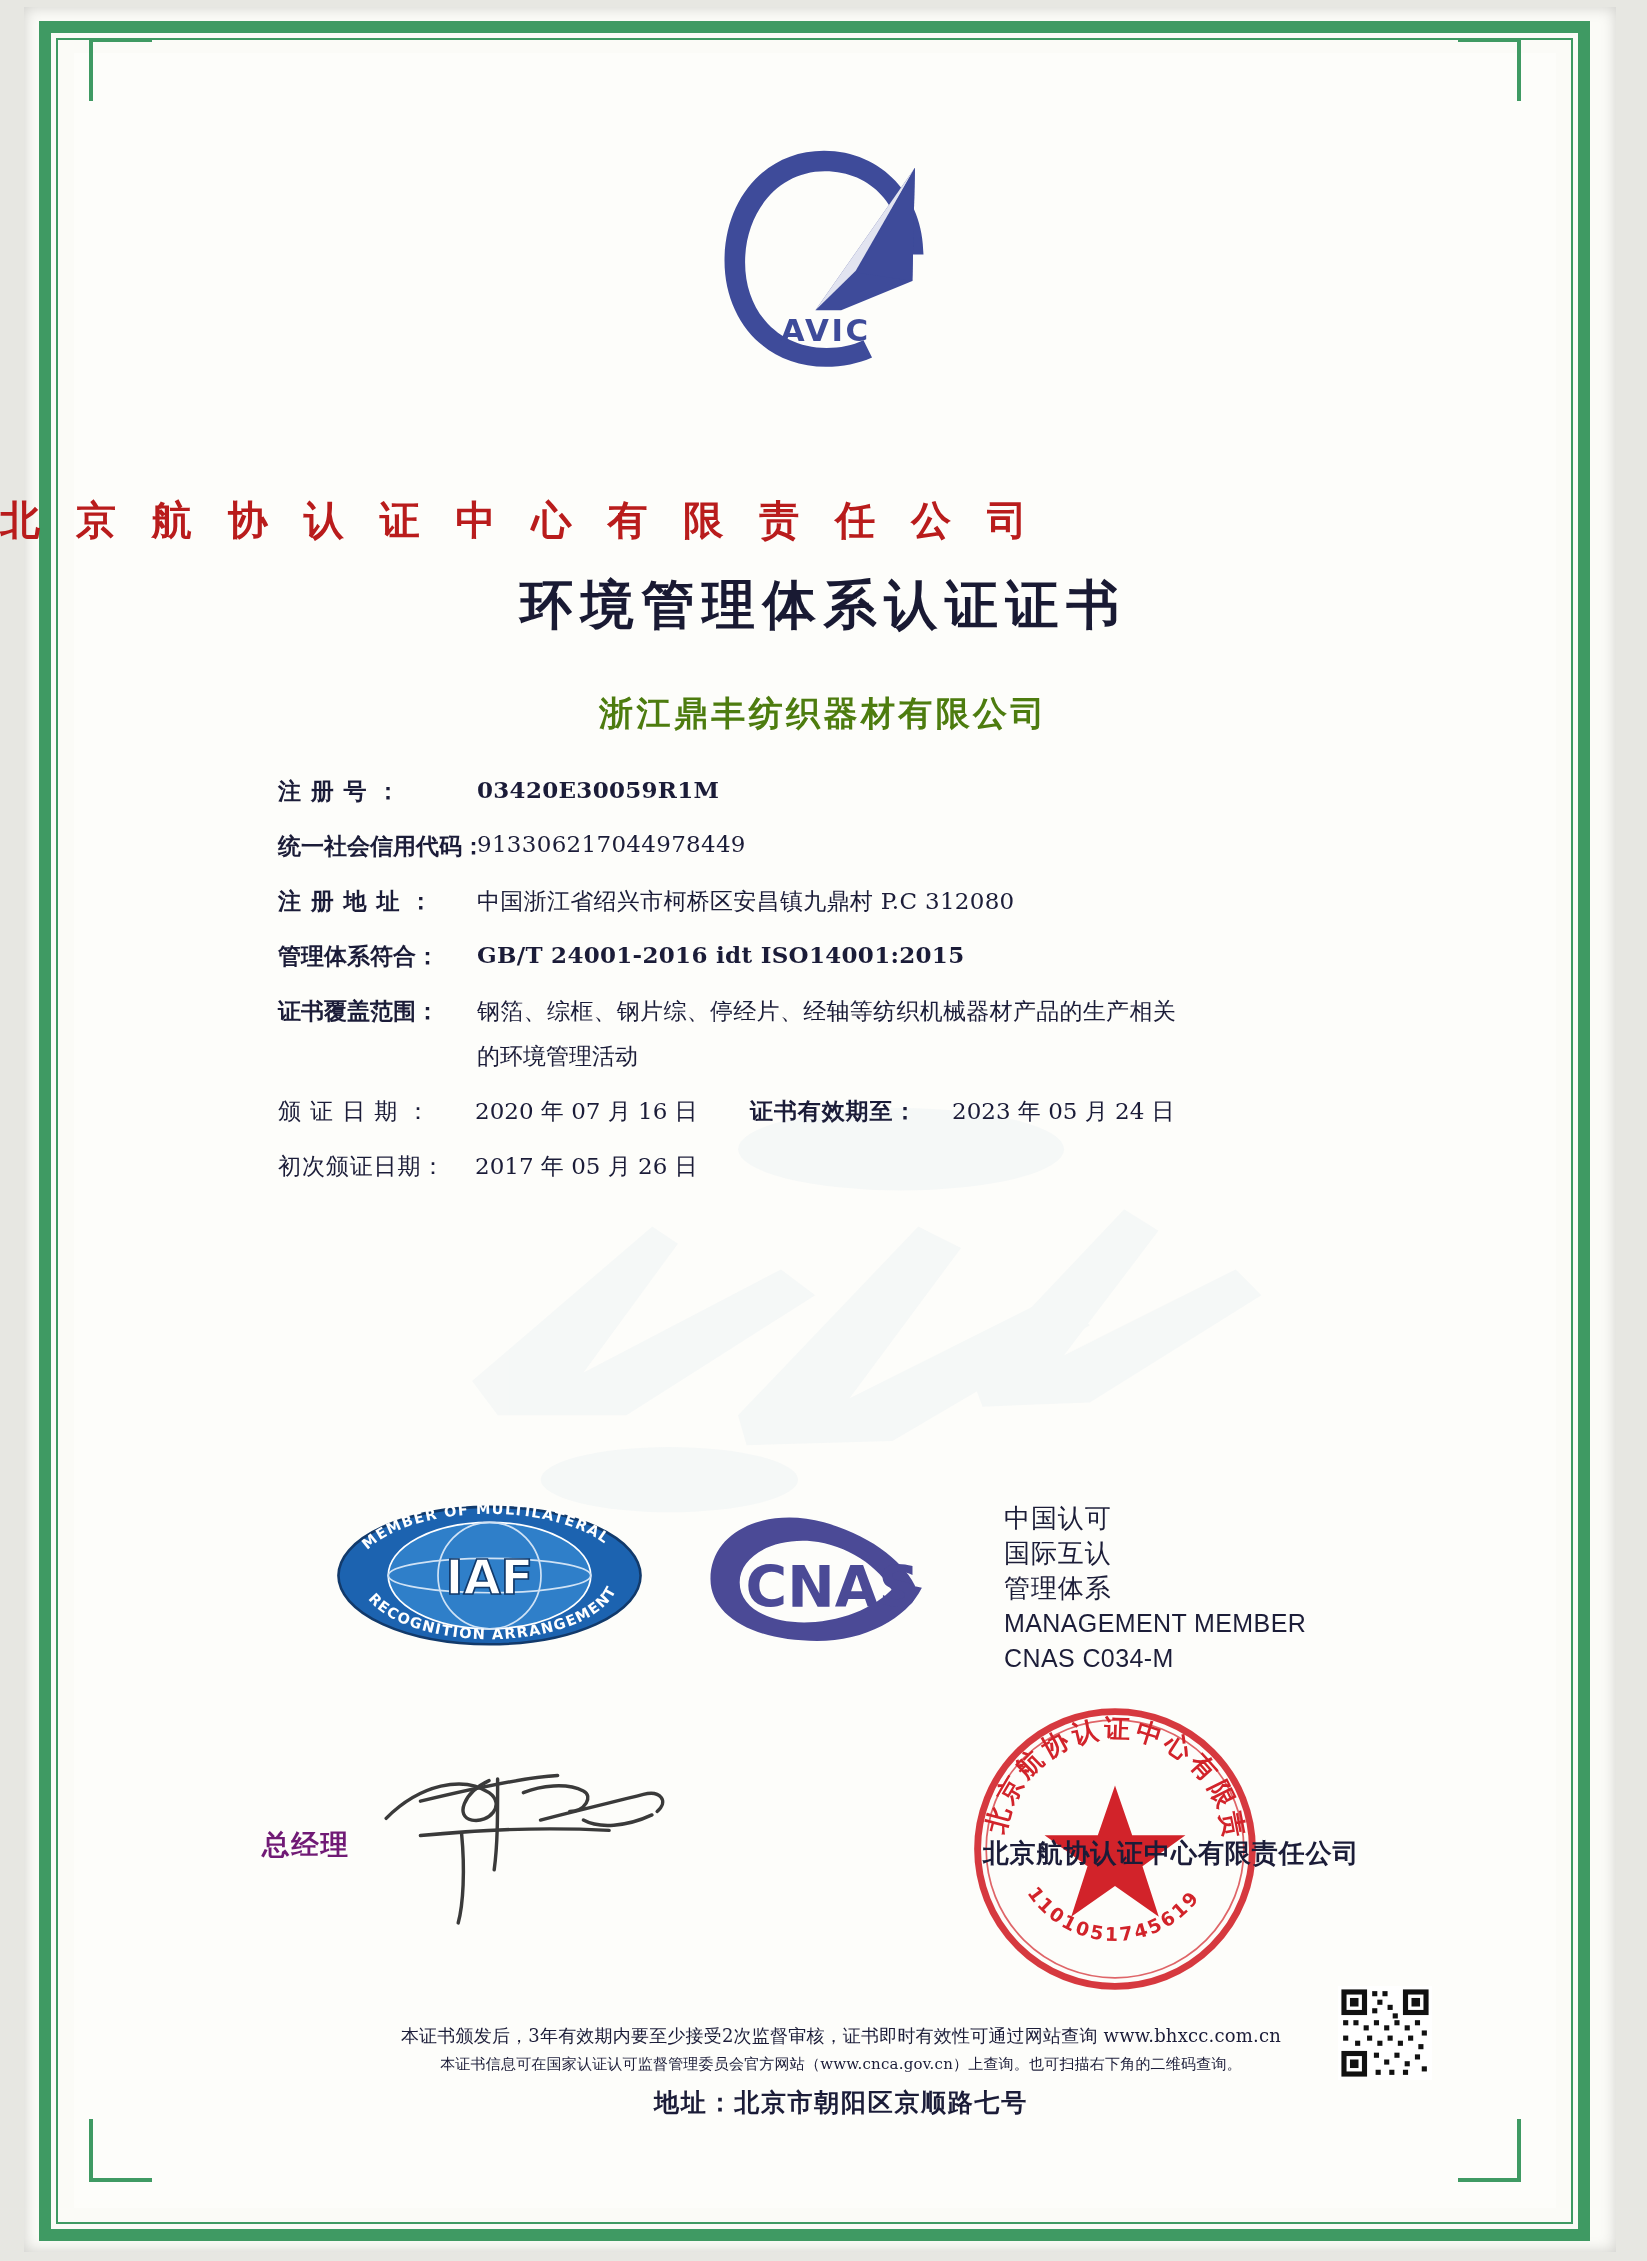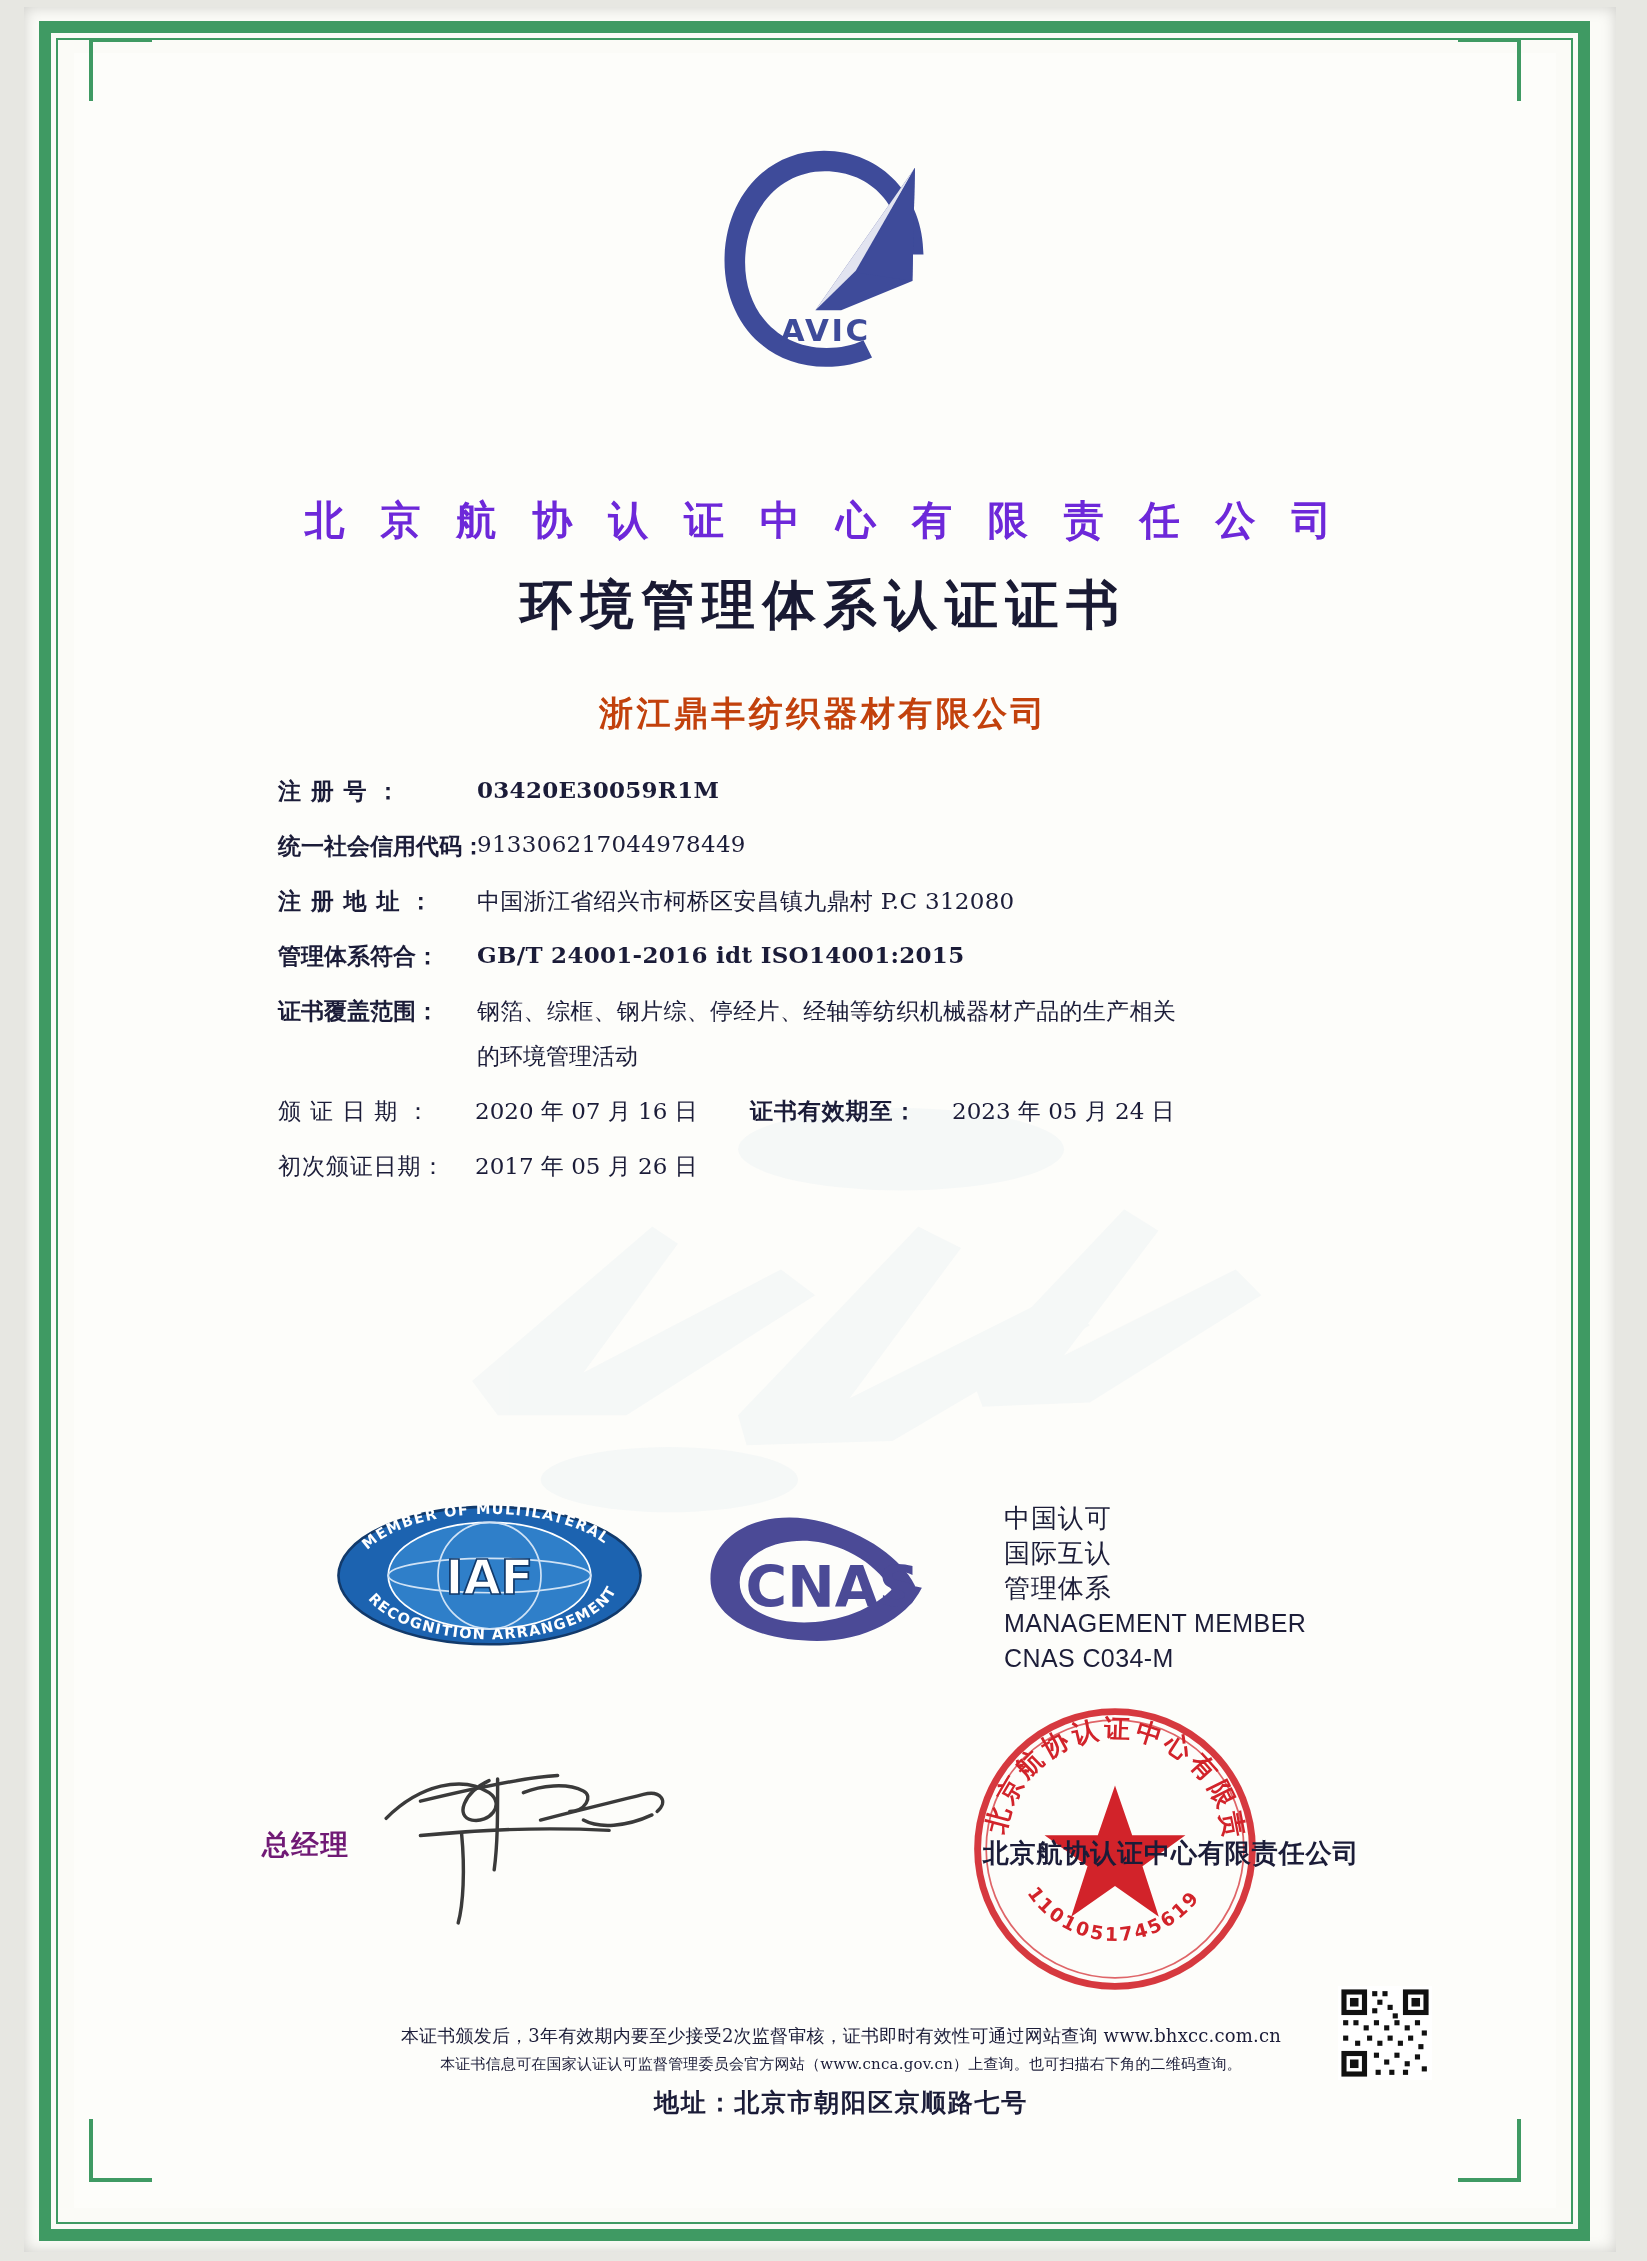--- a/index.html
+++ b/index.html
@@ -71,42 +71,41 @@
 
   
   .logo{
     position:absolute;left:50%;top:142px;transform:translateX(-50%);
     width:223px;height:249px;
   }
 
   
   .org-title{
     position:absolute;left:0;right:0;top:493px;
-    text-align:center;
     font-size:40px;
     letter-spacing:11px;
-    color:#6d28d9;
+    color:#b91c1c;
     font-family:"DejaVu Serif", serif;
     font-weight:600;
   }
   .cert-title{
     position:absolute;left:0;right:0;top:570px;
     text-align:center;
     font-size:53px;
     letter-spacing:7.7px;
     color:#191a33;
     font-family:"DejaVu Sans", sans-serif;
     font-weight:800;
   }
   .company{
     position:absolute;left:0;right:0;top:691px;
     text-align:center;
     font-size:34px;
     letter-spacing:3.4px;
-    color:#c2410c;
+    color:#4d7c0f;
     font-family:"DejaVu Serif", serif;
     font-weight:700;
   }
 
   
   .fields{
     position:absolute;left:262px;top:776px;width:1158px;
     color:#1b1c38;
     margin-left:16px;
   }

